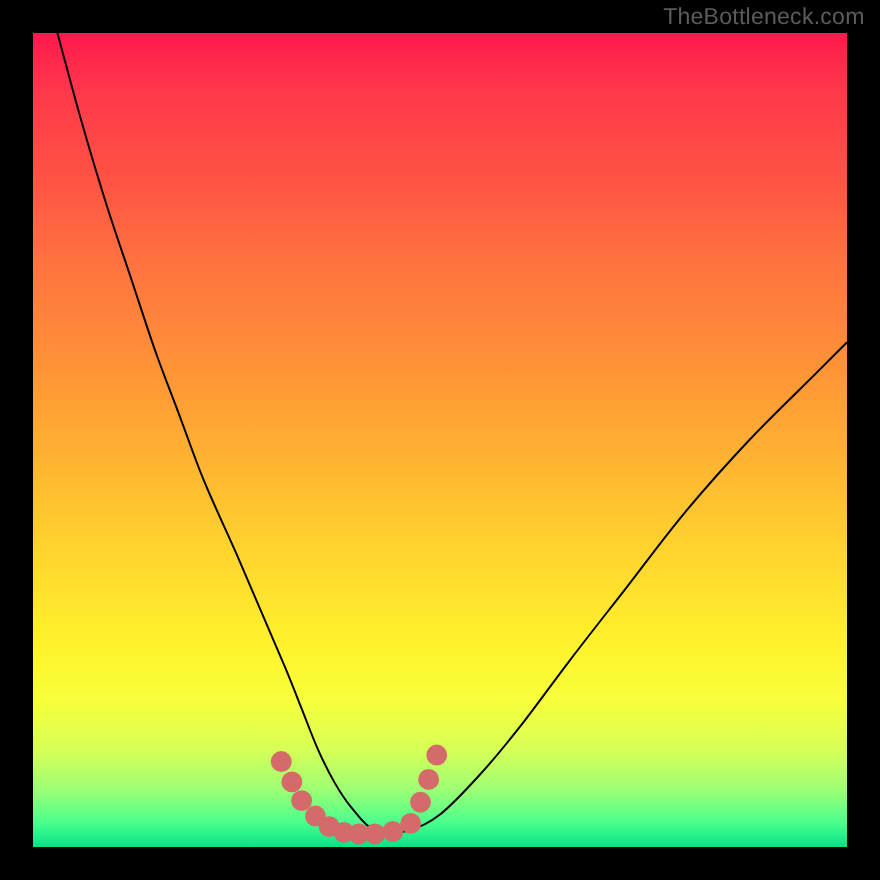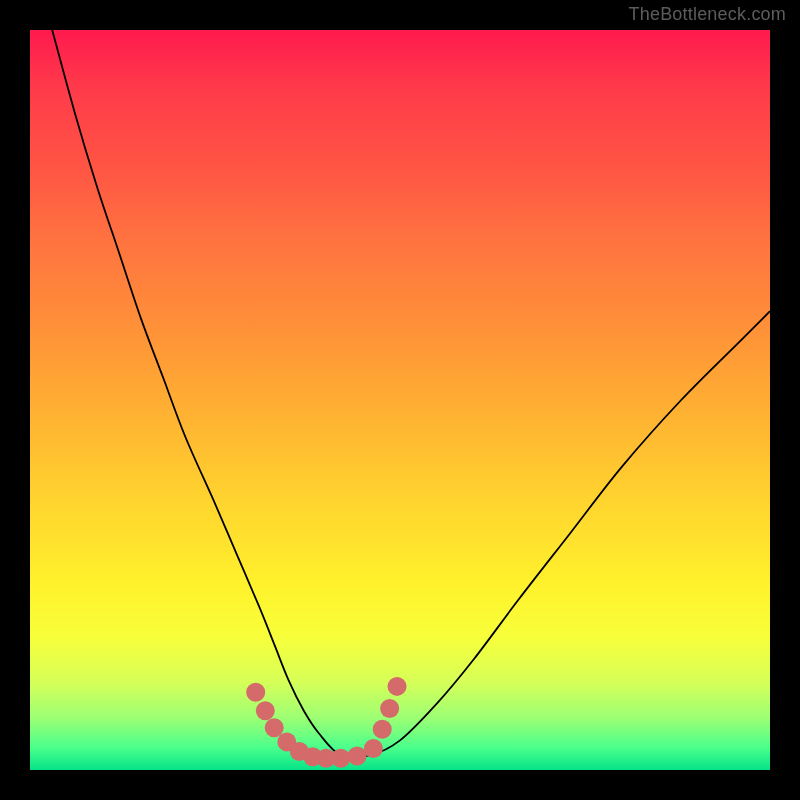--- a/index.html
+++ b/index.html
@@ -40,21 +40,21 @@
       #9cff74 93%,
       #4aff8c 97%,
       #06e388 100%
     );
   }
   .watermark {
     position: absolute;
     top: 4px;
     right: 14px;
     color: #5c5c5c;
-    font-size: 18px;
+    font-size: 21px;
     letter-spacing: 0.2px;
     font-weight: 500;
   }
   svg.curves {
     position: absolute;
     top: 0;
     left: 0;
   }
 </style>
 </head>

